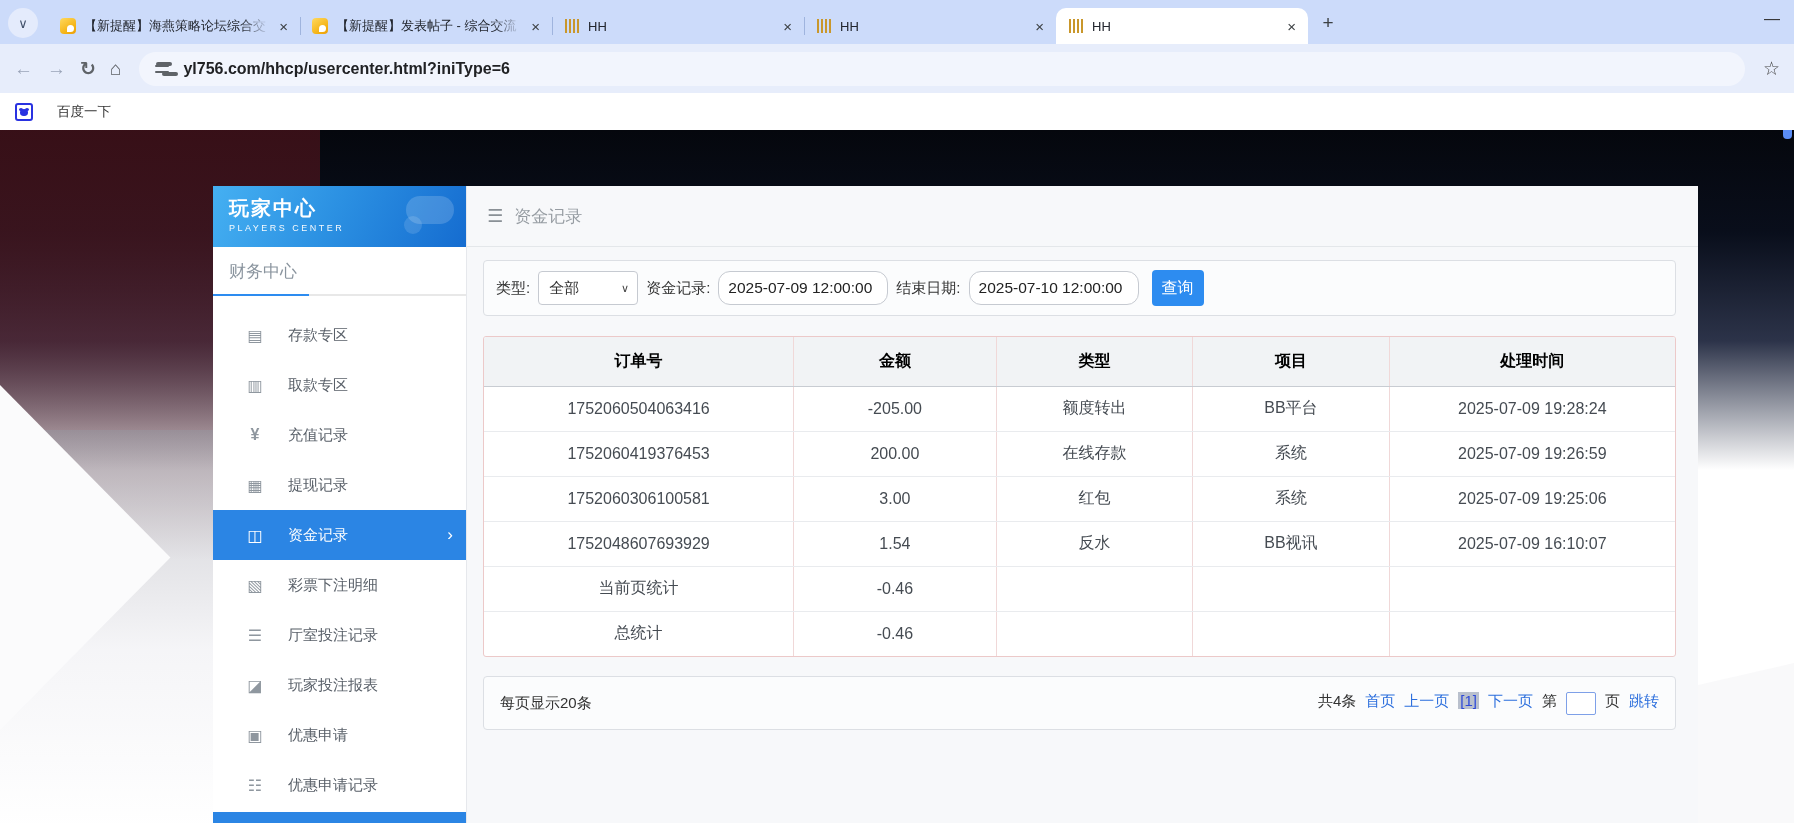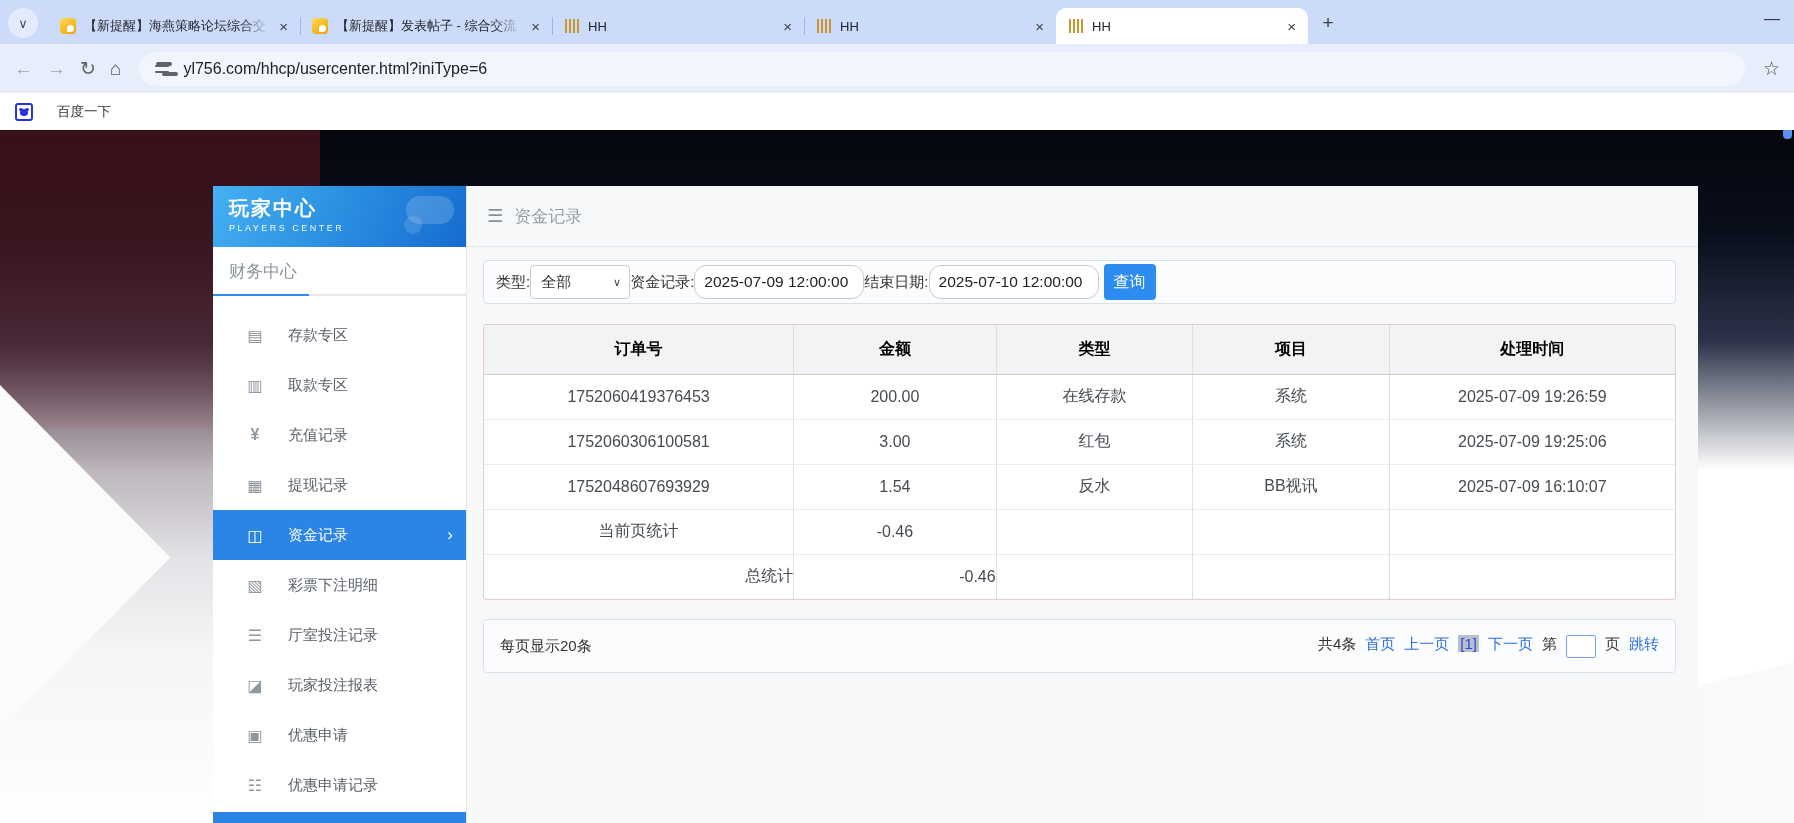--- a/index.html
+++ b/index.html
@@ -30,21 +30,21 @@
       repeating-linear-gradient(90deg,#c9972b 0 2px,rgba(201,151,43,0) 2px 4px);
     background-size:14px 14px; background-repeat:no-repeat; background-position:center;
     border-radius:2px; }
   .newtab { width:28px; height:28px; margin:0 0 7px 6px; display:flex; align-items:center;
     justify-content:center; color:#3c4043; font-size:19px; }
   .i-plus::before{ content:"+"; }
   .win-min { position:absolute; right:14px; top:10px; color:#333; font-size:16px; }
   .i-minus::before{ content:"—"; }
 
   .toolbar { position:absolute; top:44px; left:0; width:1794px; height:49px;
-    background:#e7edfb; display:flex; align-items:center; padding:0 14px; gap:14px; }
+    background:#e7edfb; display:flex; align-items:center; padding:0 14px; gap:14px;font-weight:bold; }
   .nav-ic { color:#5f6368; font-size:19px; line-height:1; }
   .nav-ic.dis { color:#9aa4b8; }
   .i-back::before{content:"←";} .i-fwd::before{content:"→";}
   .i-reload::before{content:"↻";} .i-home::before{content:"⌂";}
   .urlbar { flex:1; height:34px; background:#f2f5fd; border-radius:17px; display:flex;
     align-items:center; gap:12px; padding:0 16px; margin:0 4px; }
   .siteinfo { width:16px; height:16px; position:relative; flex:0 0 auto; }
   .siteinfo::before, .siteinfo::after { content:""; position:absolute; left:0; width:14px; height:2px;
     background:#5f6368; border-radius:1px; }
   .siteinfo::before { top:4px; box-shadow:2px -2px 0 1px #5f6368; }
@@ -105,38 +105,38 @@
   .ic-promo::before{content:"▣";} .ic-promorec::before{content:"☷";}
   .menu-stub { position:absolute; left:0; bottom:0; width:100%; height:11px; background:#2b85e4; }
 
   .content { flex:1; background:#f7f8fa; display:flex; flex-direction:column; }
   .crumb { height:61px; flex:0 0 auto; display:flex; align-items:center; gap:11px;
     padding-left:20px; color:#979da3; font-size:17px; border-bottom:1px solid #e4e7ea; }
   .crumb-ic { color:#8a9096; font-size:18px; }
   .i-menu::before{ content:"☰"; }
   .content-body { padding:13px 22px 0 16px; }
 
-  .filterbox { height:44px; border:1px solid #dcdfe4; border-radius:4px; background:#fbfcfd;
-    display:flex; align-items:center; padding:0 12px; font-size:15px; color:#333; }
+  .filterbox { height:56px; border:1px solid #dcdfe4; border-radius:4px; background:#fbfcfd;
+    display:flex; align-items:center; gap:8px; padding:0 12px; font-size:15px; color:#333; }
   .sel { width:100px; height:34px; background:#fff; border:1px solid #c6cad1; border-radius:4px;
     display:flex; align-items:center; justify-content:space-between; padding:0 8px 0 10px; }
   .sel-caret { font-size:11px; color:#444; }
   .dateinput { width:170px; height:34px; background:#fff; border:1px solid #c6cad1; border-radius:12px;
     font-size:15.5px; color:#222; padding:0 9px; font-family:"Liberation Sans","DejaVu Sans",sans-serif; }
   .btn-query { width:52px; height:36px; margin-left:5px; background:#2d8cf0; color:#fff; border:none;
     border-radius:4px; font-size:16px; cursor:pointer; font-family:inherit; }
 
   .tablebox { margin-top:20px; border:1px solid #ecc9c9; border-radius:3px; background:#fff; overflow:hidden; }
   table { width:100%; border-collapse:collapse; table-layout:fixed; text-align:center; }
   th { height:49px; background:#f1f3f5; font-size:16px; color:#000000; font-weight:bold;
     border-bottom:1px solid #c8ccd2; border-left:1px solid #f0d8d8; }
   td { height:45px; font-size:16px; color:#454b52; border-bottom:1px solid #e9ebee;
     border-left:1px solid #f0d8d8; }
   th:first-child, td:first-child { border-left:none; }
-  tr:last-child td { border-bottom:none;text-align:right; }
+  tr:last-child td { border-bottom:none; }
 
   .pagebox { margin-top:19px; height:54px; border:1px solid #dcdfe4; border-radius:4px; background:#fbfcfd;
     display:flex; align-items:center; padding:0 16px; font-size:15px; color:#333; }
   .pag-right { margin-left:auto; display:flex; align-items:flex-start; gap:9px; }
   .plink { color:#2d6fdd; cursor:pointer; }
   .pcur { background:#b9c0cd; color:#2d49d8; padding:0 2px; }
   .pinput { width:30px; height:23px; border:1px solid #7ea0e8; border-radius:2px; background:#fff;
     font-size:14px; text-align:center; }
   .ptext { color:#333; }
 </style>
@@ -295,20 +295,27 @@
             <thead>
               <tr>
                 <th>订单号</th>
                 <th>金额</th>
                 <th>类型</th>
                 <th>项目</th>
                 <th>处理时间</th>
               </tr>
             </thead>
             <tbody>
+              <tr>
+                <td>1752060504063416</td>
+                <td>-205.00</td>
+                <td>额度转出</td>
+                <td>BB平台</td>
+                <td>2025-07-09 19:28:24</td>
+              </tr>
               <tr>
                 <td>1752060419376453</td>
                 <td>200.00</td>
                 <td>在线存款</td>
                 <td>系统</td>
                 <td>2025-07-09 19:26:59</td>
               </tr>
               <tr>
                 <td>1752060306100581</td>
                 <td>3.00</td>

